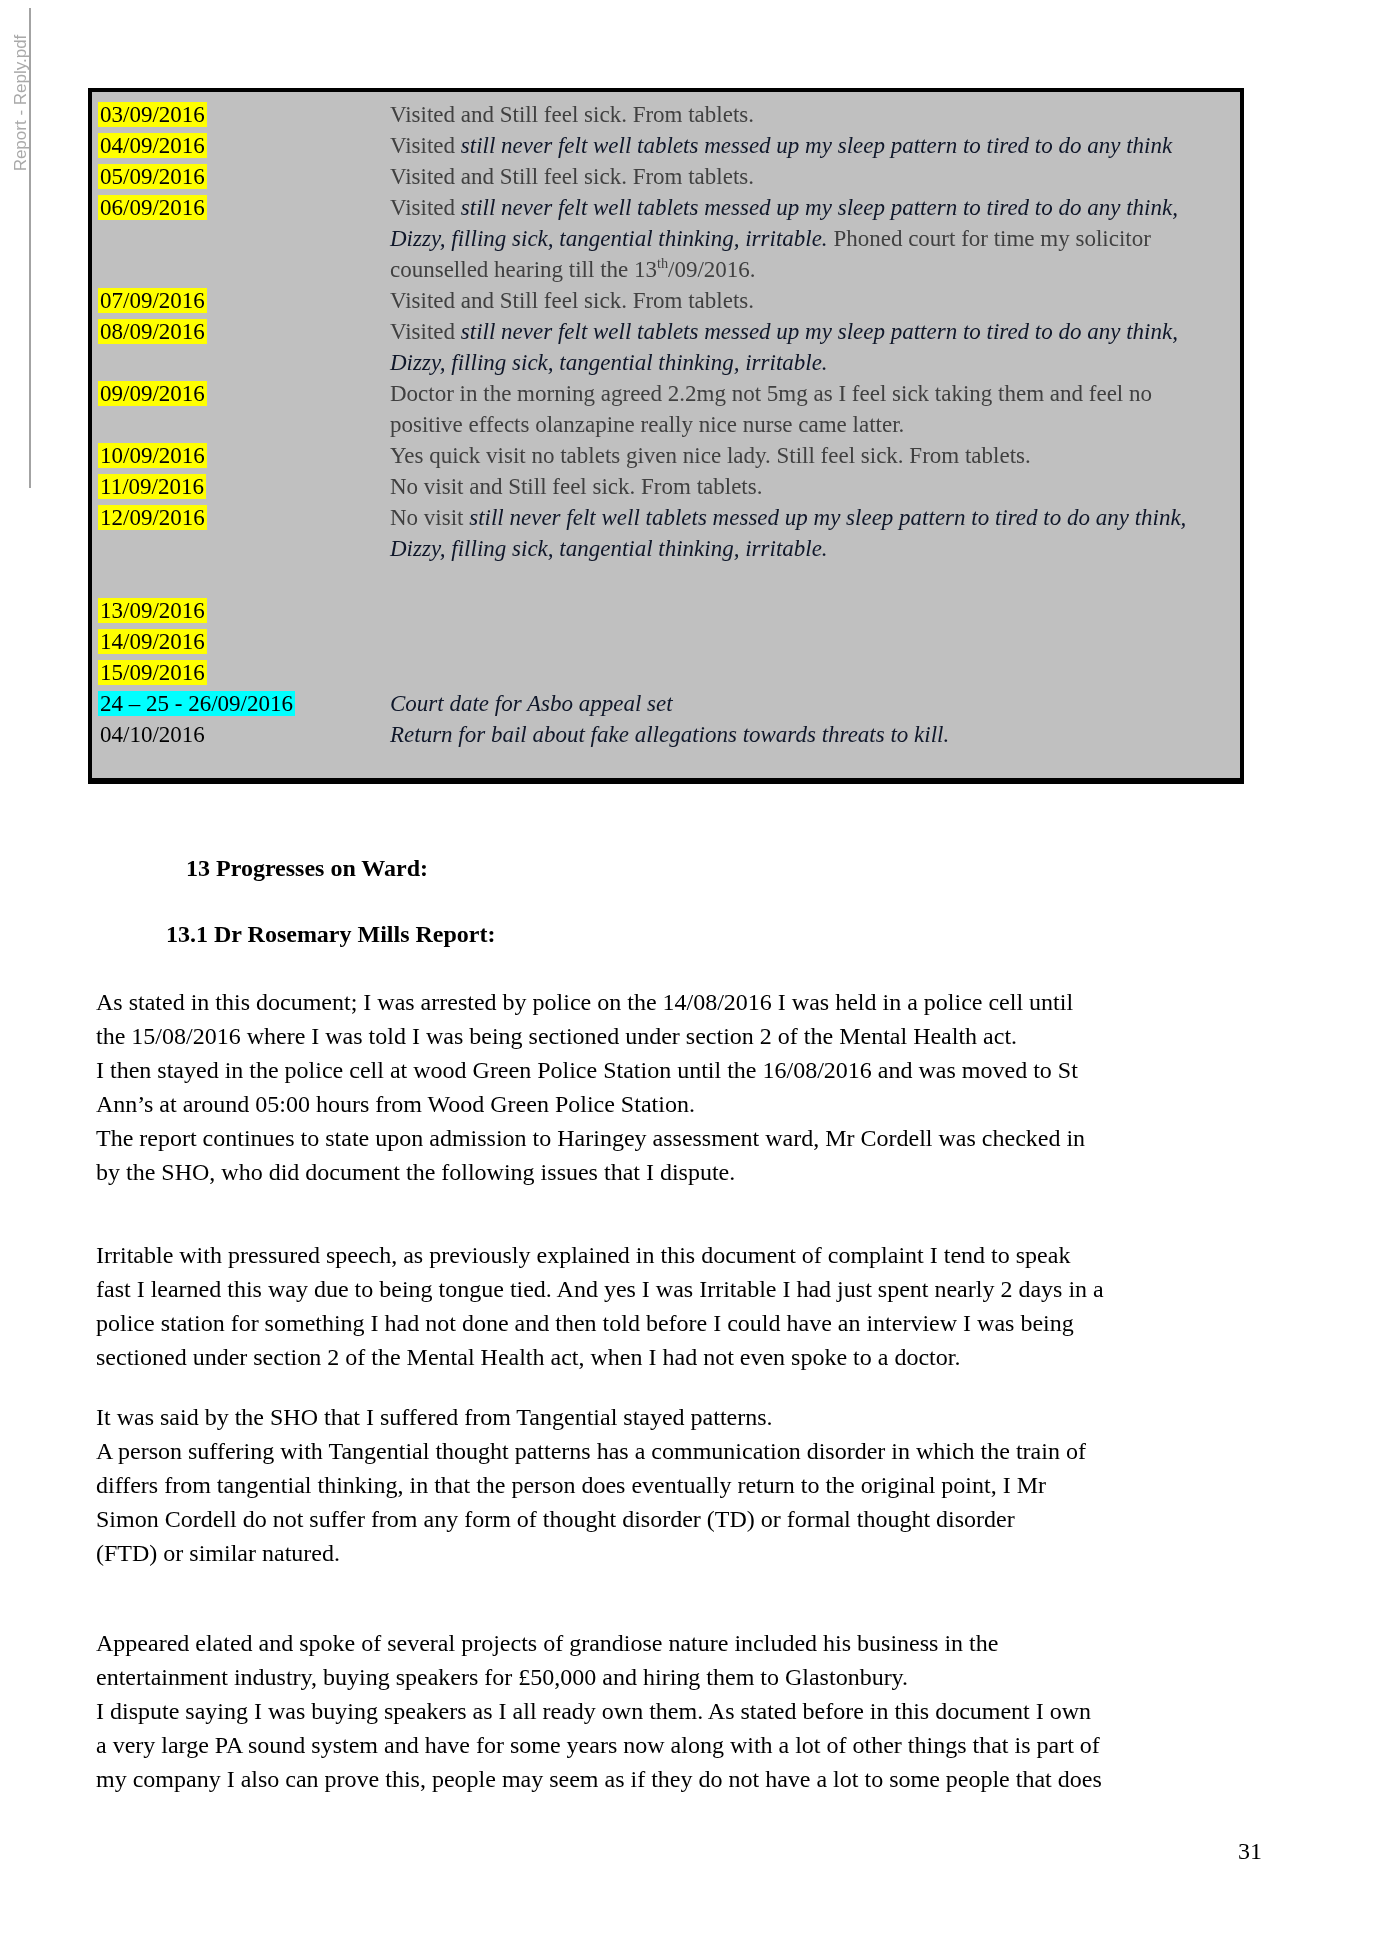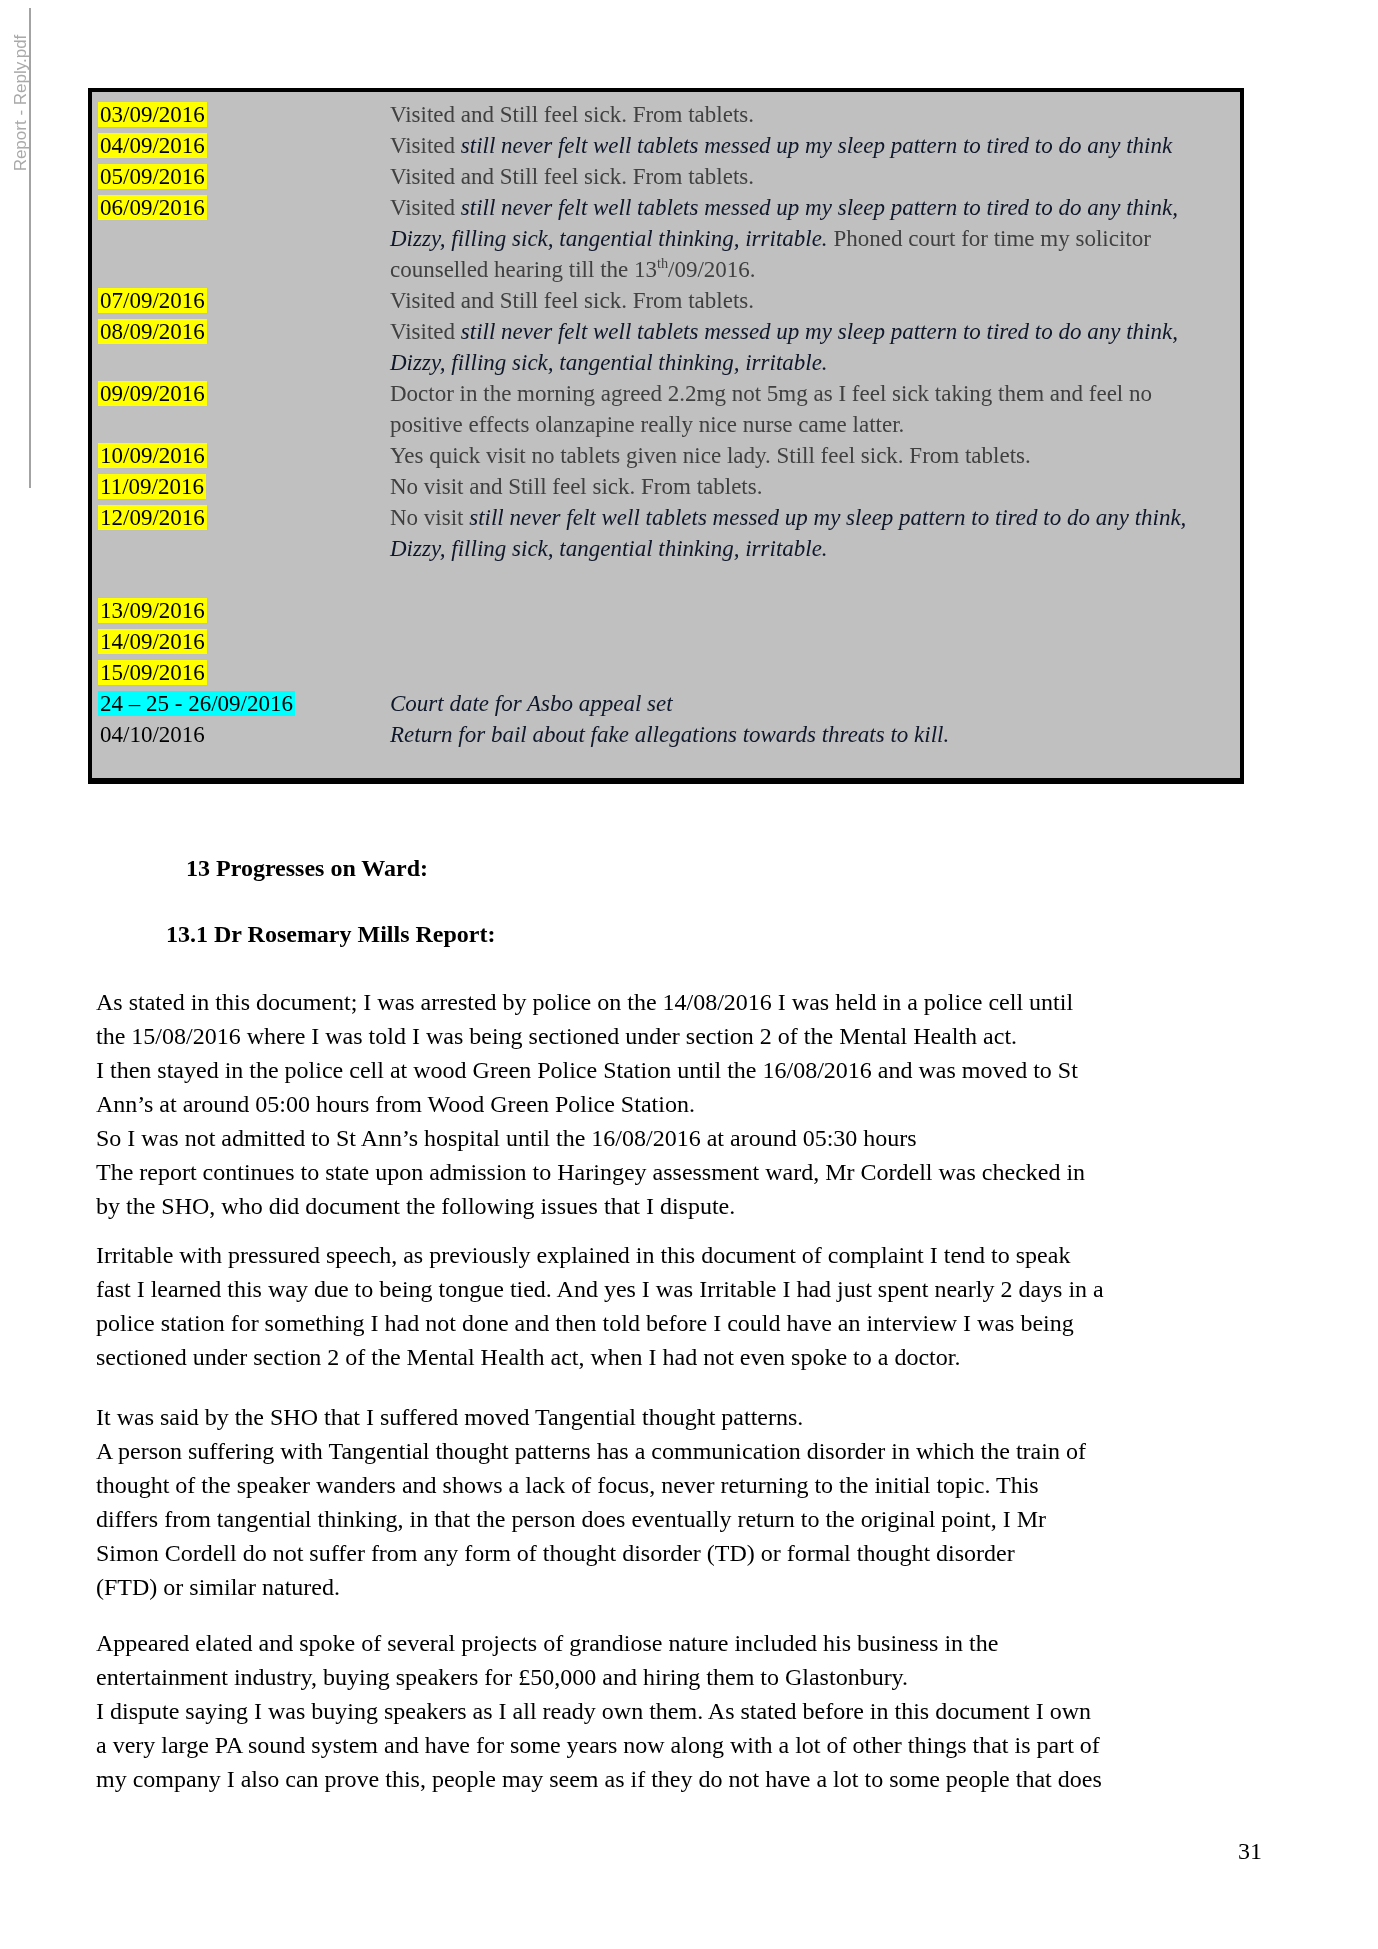--- a/index.html
+++ b/index.html
@@ -158,34 +158,32 @@
     </div>
 
   <div class="heading h1">13 Progresses on Ward:</div>
   <div class="heading h2">13.1 Dr Rosemary Mills Report:</div>
 
   <div class="para p1">
       <div class="line">As stated in this document; I was arrested by police on the 14/08/2016 I was held in a police cell until</div>
       <div class="line">the 15/08/2016 where I was told I was being sectioned under section 2 of the Mental Health act.</div>
       <div class="line">I then stayed in the police cell at wood Green Police Station until the 16/08/2016 and was moved to St</div>
       <div class="line">Ann’s at around 05:00 hours from Wood Green Police Station.</div>
-      <div class="line">So I was not admitted to St Ann’s hospital until the 16/08/2016 at around 05:30 hours</div>
       <div class="line">The report continues to state upon admission to Haringey assessment ward, Mr Cordell was checked in</div>
       <div class="line">by the SHO, who did document the following issues that I dispute.</div>
     </div>
   <div class="para p2">
       <div class="line">Irritable with pressured speech, as previously explained in this document of complaint I tend to speak</div>
       <div class="line">fast I learned this way due to being tongue tied. And yes I was Irritable I had just spent nearly 2 days in a</div>
       <div class="line">police station for something I had not done and then told before I could have an interview I was being</div>
       <div class="line">sectioned under section 2 of the Mental Health act, when I had not even spoke to a doctor.</div>
     </div>
   <div class="para p3">
-      <div class="line">It was said by the SHO that I suffered moved Tangential thought patterns.</div>
+      <div class="line">It was said by the SHO that I suffered from Tangential stayed patterns.</div>
       <div class="line">A person suffering with Tangential thought patterns has a communication disorder in which the train of</div>
-      <div class="line">thought of the speaker wanders and shows a lack of focus, never returning to the initial topic. This</div>
       <div class="line">differs from tangential thinking, in that the person does eventually return to the original point, I Mr</div>
       <div class="line">Simon Cordell do not suffer from any form of thought disorder (TD) or formal thought disorder</div>
       <div class="line">(FTD) or similar natured.</div>
     </div>
   <div class="para p4">
       <div class="line">Appeared elated and spoke of several projects of grandiose nature included his business in the</div>
       <div class="line">entertainment industry, buying speakers for £50,000 and hiring them to Glastonbury.</div>
       <div class="line">I dispute saying I was buying speakers as I all ready own them. As stated before in this document I own</div>
       <div class="line">a very large PA sound system and have for some years now along with a lot of other things that is part of</div>
       <div class="line">my company I also can prove this, people may seem as if they do not have a lot to some people that does</div>

